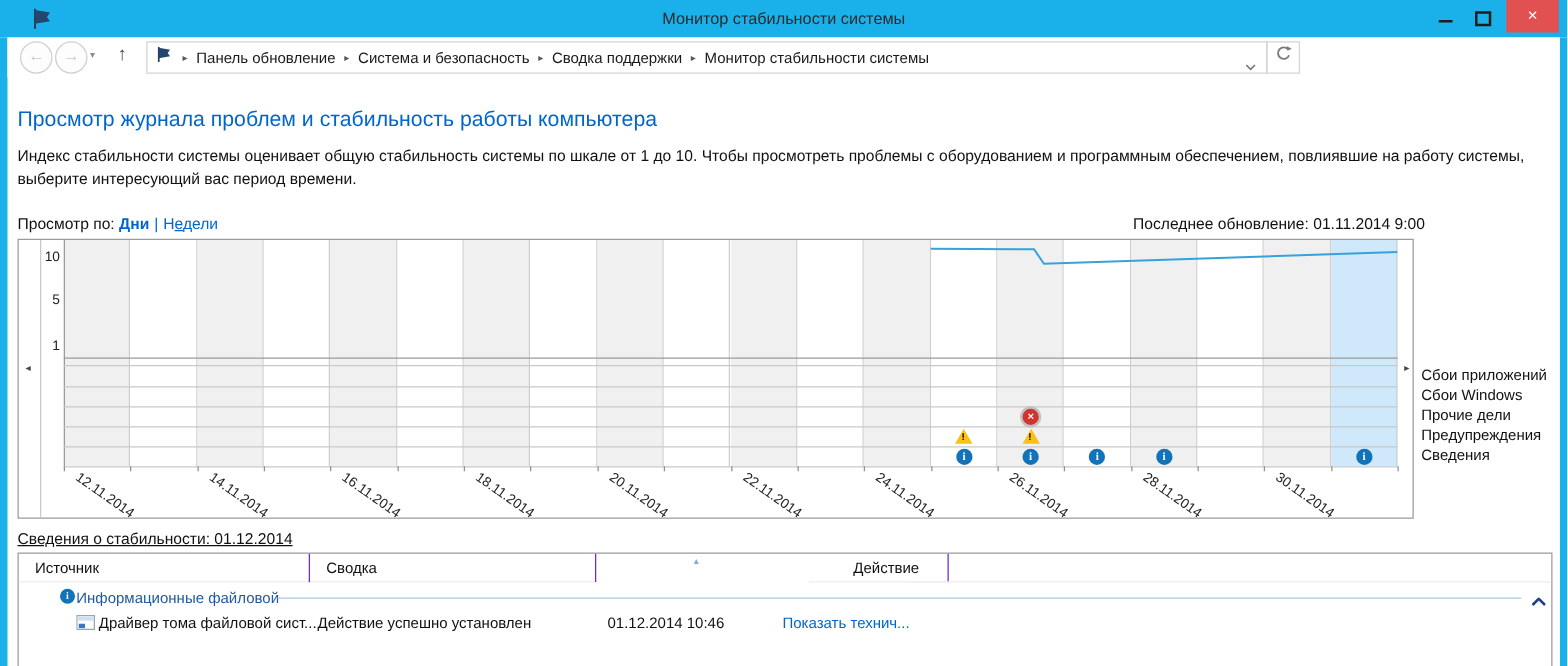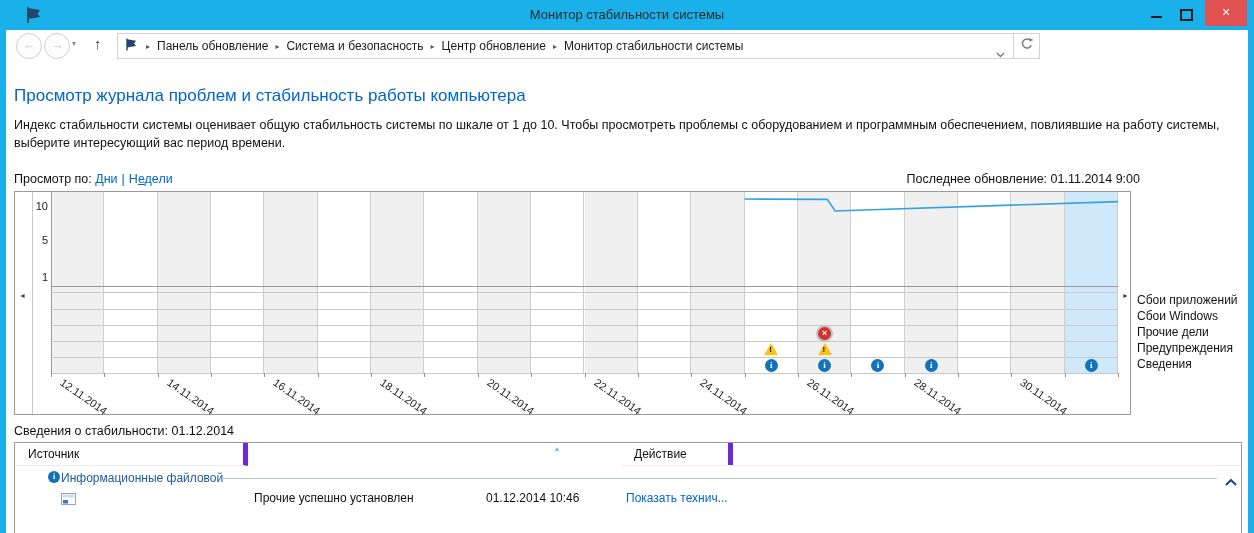--- a/index.html
+++ b/index.html
@@ -33,21 +33,21 @@
   .searchbox{position:absolute;left:1034px;top:3px;width:200px;height:26px;border:1px solid #d4d4d4;
        box-sizing:border-box;background:#fff;}
   .searchbox input{position:absolute;left:8px;top:3px;width:160px;border:0;outline:none;font-size:12px;
        color:#6d6d6d;font-family:"Liberation Sans",sans-serif;background:transparent;}
   .searchbox svg{position:absolute;right:7px;top:6px;}
   
   .heading{position:absolute;left:14px;top:86px;font-size:17px;color:#0066cc;}
   .desc{position:absolute;left:14px;top:116px;width:1234px;font-size:12.5px;line-height:1.45;color:#111;}
   .viewbar{position:absolute;left:14px;top:172px;font-size:12.5px;color:#111;}
   .lnk{color:#0066cc;text-decoration:none;cursor:pointer;}
-  .lnk.bold{font-weight:normal;}
+  .lnk.bold{font-weight:bold;}
   .lnk u{text-decoration:underline;}
   .vsep{color:#0066cc;margin:0 4px;}
   .lastupd{position:absolute;top:172px;right:114px;font-size:12.5px;color:#111;}
   
   .chartframe{position:absolute;left:14px;top:191px;width:1117px;height:224px;border:1px solid #9b9b9b;
        box-sizing:border-box;background:#fff;}
   .rcol{position:absolute;box-sizing:border-box;border-right:1px solid #cfcfcf;background:#fff;}
   .rcol.g{background:#f0f0f0;}
   .rcol.sel{background:#cfe9fa;}
   .hline{position:absolute;height:1px;background:#c9c9c9;}
@@ -63,24 +63,24 @@
        text-align:center;font:bold 9px/13px "Liberation Serif",serif;}
   .ico-i::after{content:'i';}
   .ico-w{position:absolute;width:0;height:0;border-left:7px solid transparent;border-right:7px solid transparent;
        border-bottom:12px solid #fdc116;}
   .ico-w::after{content:'!';position:absolute;left:-2px;top:2px;color:#000;
        font:bold 8px/10px "Liberation Sans",sans-serif;}
   .ico-e{position:absolute;width:13px;height:13px;border-radius:50%;background:#cf352c;border:2px solid #c2c2c2;
        color:#fff;text-align:center;font:bold 9px/13px "Liberation Sans",sans-serif;}
   .ico-e::after{content:'\00d7';}
   
-  .detailstitle{position:absolute;left:14px;top:424px;font-size:12.5px;color:#111;}
+  .detailstitle{position:absolute;left:14px;top:424px;font-size:12.5px;color:#111;text-decoration:underline;}
   .detailspane{position:absolute;left:14px;top:442px;width:1228px;height:95px;border:1px solid #9b9b9b;
        box-sizing:border-box;background:#fff;}
-  .hcell{position:absolute;top:0;height:23px;line-height:23px;border-right:5px solid #6d28d9;
+  .hcell{position:absolute;top:0;height:23px;line-height:23px;border-right:1px solid #6d28d9;
        border-bottom:1px solid #ededed;padding-left:13px;box-sizing:border-box;font-size:12px;color:#111;}
   .sortarr{position:absolute;left:540px;top:1px;font-size:8px;color:#79b0dd;}
   .grouprow .gi{left:33px;top:28px;width:12px;height:12px;font:bold 8px/12px "Liberation Serif",serif;}
   .grouplabel{position:absolute;left:46px;top:26px;font-size:12px;color:#215a9e;line-height:18px;}
   .groupline{position:absolute;left:207px;top:35px;width:995px;height:1px;background:#adc6e5;}
   .groupchev{position:absolute;left:1210px;top:29px;cursor:pointer;}
   .dcell{position:absolute;font-size:12px;line-height:18px;color:#111;white-space:nowrap;}
   .dcell.link{color:#0066cc;cursor:pointer;}
   .rowicon{position:absolute;}
 </style>
@@ -113,21 +113,21 @@
           <path d="M4 2 L4 18" stroke="#2a3b52" stroke-width="1.8"></path>
           <path d="M4 3 L16 5 L13.5 8.5 L16 12 L4 14 Z" fill="#24456e"></path>
         </svg>
     </span>
     <span class="breadcrumb" style="display:flex;align-items:center;">
         <span class="crumbsep">▸</span>
         <span class="crumb">Панель обновление</span>
         <span class="crumbsep">▸</span>
         <span class="crumb">Система и безопасность</span>
         <span class="crumbsep">▸</span>
-        <span class="crumb">Центр обновление</span>
+        <span class="crumb">Сводка поддержки</span>
         <span class="crumbsep">▸</span>
         <span class="crumb">Монитор стабильности системы</span>
       </span>
     <span class="abar-chev">
       <svg width="9" height="6" viewBox="0 0 9 6">
           <path d="M1 1 L4.5 4.5 L8 1" fill="none" stroke="#777" stroke-width="1.3"></path>
         </svg>
     </span>
   </div>
   <div class="refreshbox">
@@ -242,23 +242,25 @@
     <div class="ico-i gi" style="position:absolute;"></div>
     <div class="grouplabel">Информационные файловой</div>
     <div class="groupline"></div>
     <span class="groupchev">
       <svg width="12" height="7" viewBox="0 0 12 7">
           <path d="M1 6 L6 1 L11 6" fill="none" stroke="#1e3f8f" stroke-width="2"></path>
         </svg>
     </span>
   </div>
 <div class="hcell" style="left: 0px; width: 233px;">Источник</div>
-    <div class="hcell" style="left: 606px; width: 112px;">Действие</div>
+    <div class="hcell" style="left: 233px; width: 229px;">Сводка</div>
+    <div class="hcell" style="left: 632px; width: 112px; text-align: center;">Действие</div>
     <div class="hcell" style="left: 713px; width: 513px; border-right: none;"></div>
     <span class="rowicon" style="left: 46px; top: 48px;"><svg width="15" height="12" viewBox="0 0 15 12">
         <rect x="0.5" y="0.5" width="14" height="11" fill="#fdfdfe" stroke="#97a5b5"></rect>
         <rect x="1.5" y="1.5" width="12" height="3" fill="#cfe0f2"></rect>
         <rect x="2" y="7" width="5" height="3.5" fill="#3a76c4"></rect>
       </svg></span>
-    <div class="dcell" style="left: 239px; top: 46px;">Прочие успешно установлен</div>
+    <div class="dcell" style="left: 64px; top: 46px;">Драйвер тома файловой сист...</div>
+    <div class="dcell" style="left: 239px; top: 46px;">Действие успешно установлен</div>
     <div class="dcell" style="left: 471px; top: 46px;">01.12.2014 10:46</div>
     <div class="dcell link" style="left: 611px; top: 46px;">Показать технич...</div>
   </div>
 
 </body></html>

